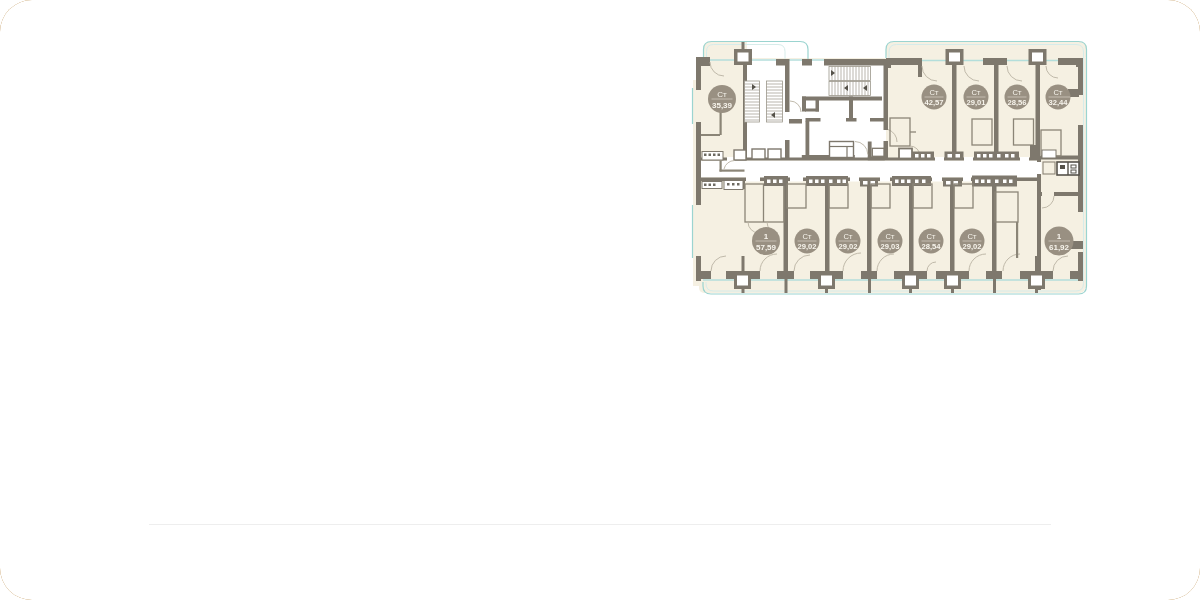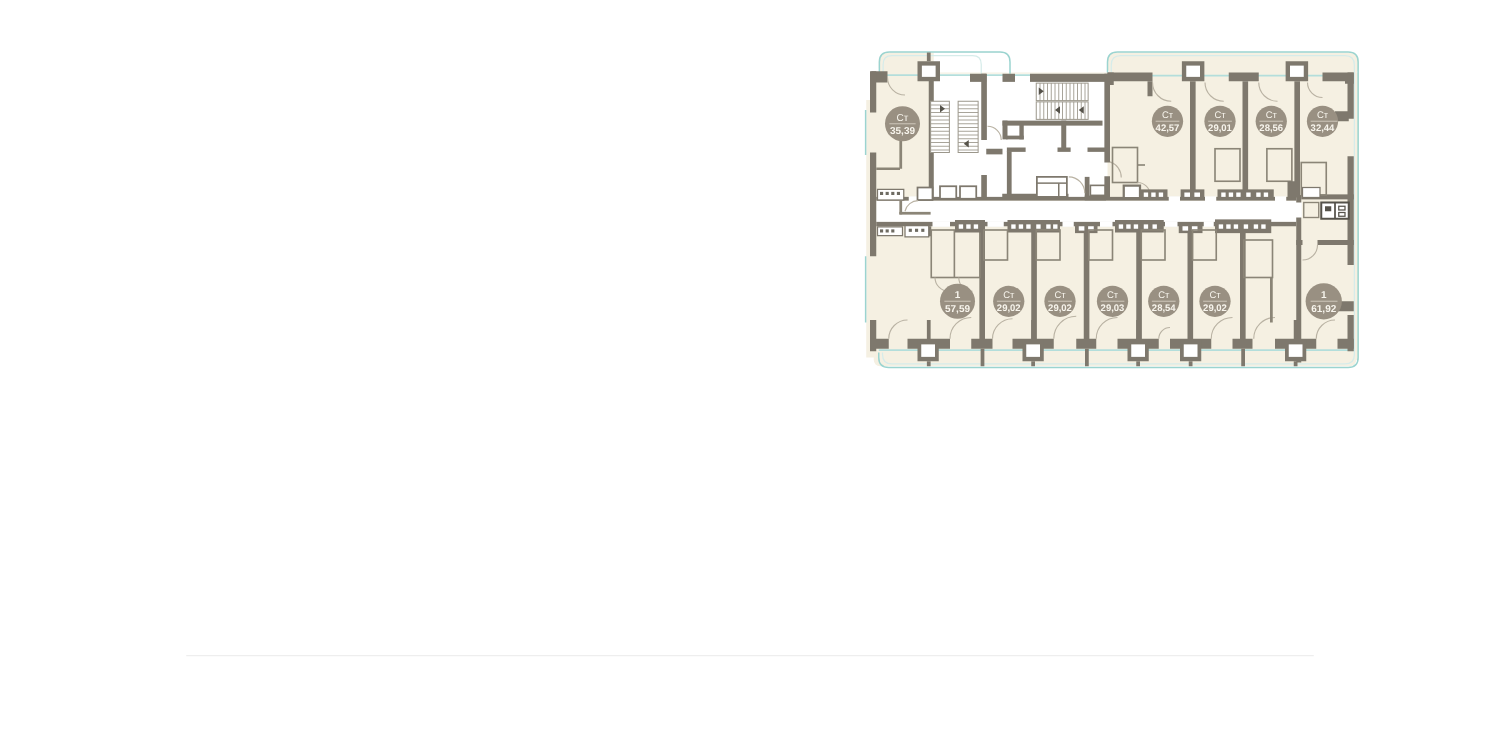--- a/index.html
+++ b/index.html
@@ -1,16 +1,16 @@
 <!DOCTYPE html>
 <html><head>
 <meta charset="utf-8">
 <style>
 html,body{margin:0;padding:0;background:#ffffff;}
-.page{position:relative;width:1200px;height:600px;background:#a16207;font-family:"Liberation Sans",sans-serif;overflow:hidden;}
+.page{position:relative;width:1200px;height:600px;background:#a16207;font-family:"Liberation Sans",sans-serif;overflow:hidden;border-radius:32px;}
 svg{position:absolute;left:0;top:0;}
 </style>
 </head>
 <body>
 <div class="page">
 <svg width="1200" height="600" viewBox="0 0 1200 600">
 
 <rect x="0" y="0" width="1200" height="600" fill="#ffffff"></rect>
 
 <rect x="149" y="524" width="902" height="1" fill="#eeeeee"></rect>

